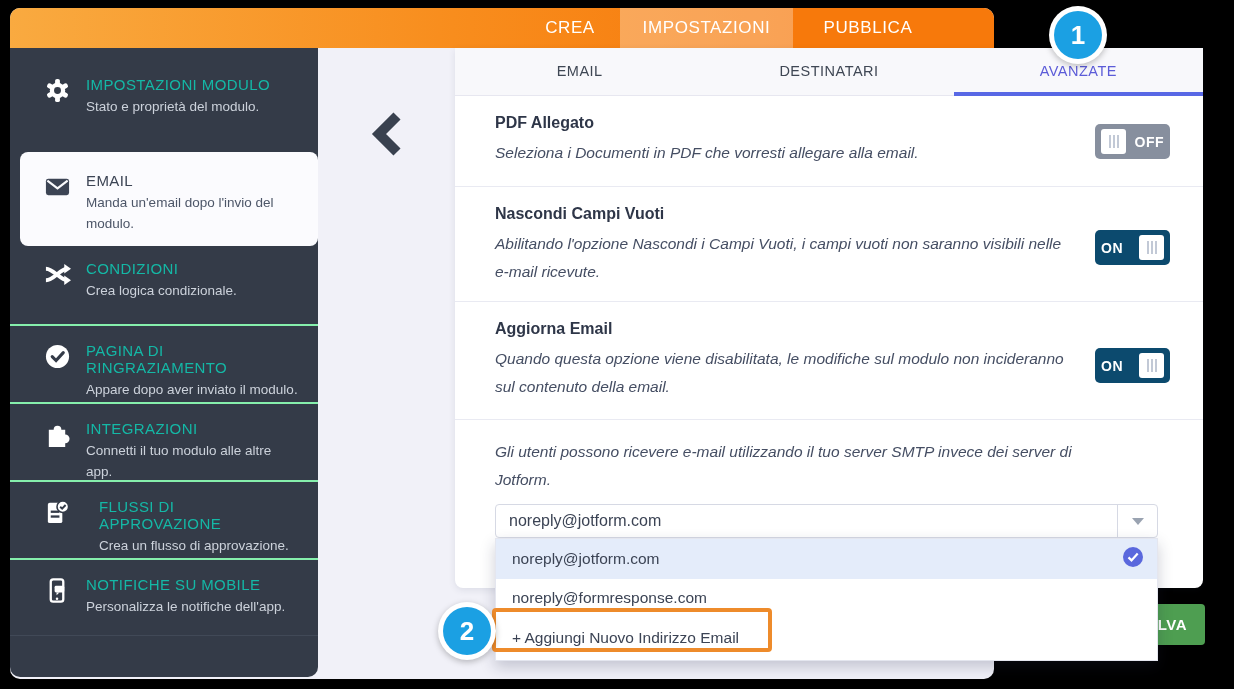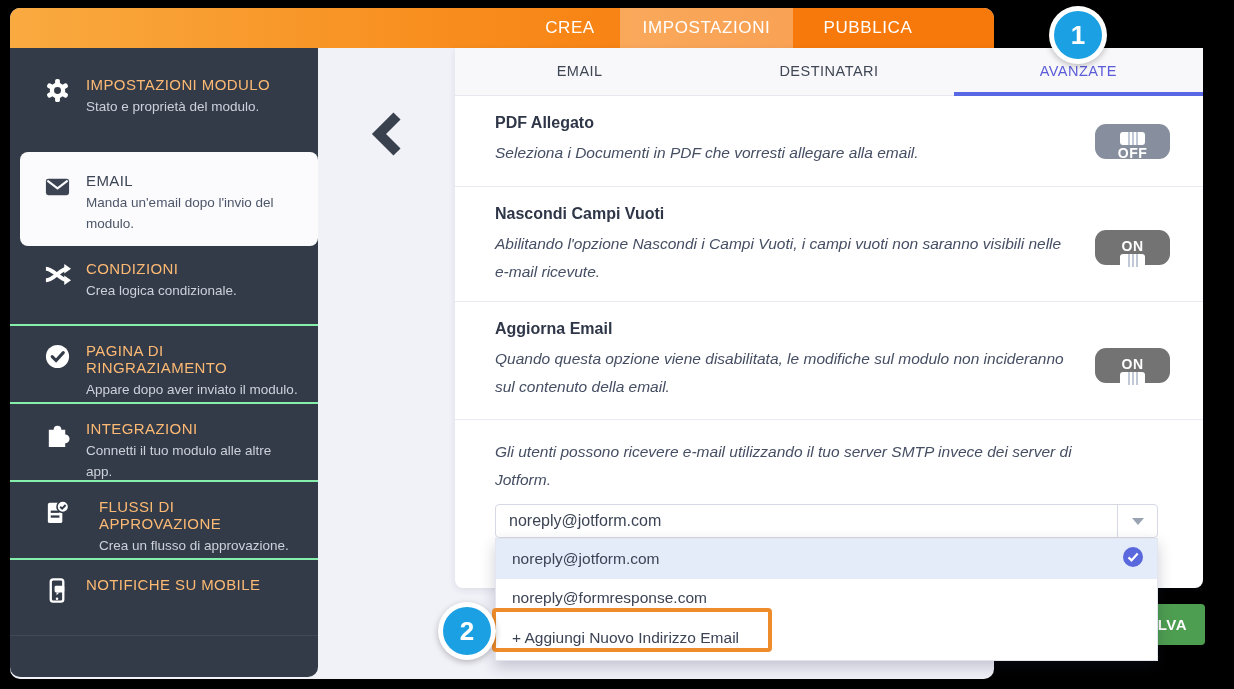--- a/index.html
+++ b/index.html
@@ -14,21 +14,21 @@
              color:#ffffff; font-size:17px; letter-spacing:.6px; cursor:pointer; }
   .top-tab.crea { left:500px; width:120px; }
   .top-tab.impostazioni { left:610px; width:173px; background:rgba(255,255,255,.30); }
   .top-tab.pubblica { left:783px; width:150px; }
 
   
   .sidebar { position:absolute; left:0; top:40px; width:308px; height:629px;
              background:#343b48; border-radius:0 0 10px 10px; }
   .sb-item { position:absolute; left:0; width:308px; display:flex; gap:15px; padding:0 18px 0 34px; cursor:pointer; }
   .sb-icon { width:27px; flex:none; margin-top:1px; }
-  .sb-title { font-size:15px; color:#fdba74; letter-spacing:.4px; margin-bottom:4px; }
+  .sb-title { font-size:15px; color:#14b8a6; letter-spacing:.4px; margin-bottom:4px; }
   .sb-sub { font-size:13.5px; color:#ccd2db; line-height:1.55; }
   .sb-item.divtop { border-top:2px solid #86efac; padding-top:16px; }
   .sb-item.active { left:10px; width:298px; background:#fbfbfe; border-radius:8px; padding:20px 14px 0 24px; }
   .sb-item.active .sb-title { color:#3c4454; }
   .sb-item.active .sb-sub { color:#4d5668; }
   .i1{ top:28px; } .i2{ top:104px; height:94px; } .i3{ top:212px; }
   .i4{ top:276px; height:78px; } .i5{ top:354px; height:78px; }
   .i6{ top:432px; height:78px;gap:28px; } .i7{ top:510px; height:78px; border-bottom:1px solid #414957; }
 
   .chevron { position:absolute; left:360px; top:102px; cursor:pointer; }
@@ -41,25 +41,25 @@
          letter-spacing:.5px; position:relative; cursor:pointer; }
   .tab.active { color:#5c5cd8; }
   .tab.active::after { content:""; position:absolute; left:0; bottom:-1px; width:100%; height:4px; background:#5868e5; }
 
   .row { position:relative; padding:18px 130px 0 40px; border-bottom:1px solid #e9eaf2; }
   .row.r1 { height:91px; } .row.r2 { height:115px; } .row.r3 { height:118px; }
   .row.r4 { height:160px; border-bottom:none; }
   .row-title { font-size:16px; font-weight:700; color:#2e3648; margin-bottom:7px; }
   .row-desc { font-size:15.5px; color:#454e63; line-height:28px;font-style:italic; }
 
-  .toggle { position:absolute; right:33px; width:75px; height:35px; border-radius:11px; display:flex;
-            align-items:center; justify-content:space-between; padding:8px 6px; cursor:pointer;flex-direction:column; }
+  .toggle { position:absolute; right:33px; width:75px; height:35px; border-radius:5px; display:flex;
+            align-items:center; justify-content:space-between; padding:8px 6px; cursor:pointer; }
   .toggle.off { background:#878f9e; top:28px; }
   .r2 .toggle { top:43px; } .r3 .toggle { top:46px; }
-  .toggle.on { background:#737373; }
+  .toggle.on { background:#0c4a6e; }
   .t-label { color:#fff; font-size:14px; font-weight:700; letter-spacing:.5px; }
   .knob { width:25px; height:25px; background:#fff; border-radius:3px; display:flex;
           align-items:center; justify-content:center; gap:2px; }
   .knob i { width:2px; height:13px; background:#c2c9d6; }
 
   .select { position:relative; margin-top:10px; width:663px; height:34px; background:#fff;
             border:1px solid #d6d9e4; border-radius:4px; font-size:16px; color:#3b4354;
             line-height:32px; padding-left:13px; cursor:pointer; }
   .select .caret-box { position:absolute; right:0; top:0; width:40px; height:32px;
             border-left:1px solid #d6d9e4; display:flex; align-items:center; justify-content:center; }
@@ -193,20 +193,21 @@
       <span class="sb-icon">
         <svg width="27" height="27" viewBox="0 0 28 28">
           <rect x="7" y="2.5" width="13" height="23" rx="2.5" fill="none" stroke="#fff" stroke-width="2.4"></rect>
           <rect x="11" y="9" width="10" height="7" rx="1.5" fill="#fff"></rect>
           <path d="M13 16 l0 3 l3 -3 z" fill="#fff"></path>
           <circle cx="13.5" cy="22.5" r="1.3" fill="#fff"></circle>
         </svg>
       </span>
       <span class="sb-text">
         <div class="sb-title">NOTIFICHE SU MOBILE</div>
+        <div class="sb-sub">Personalizza le notifiche dell'app.</div>
       </span>
     </div>
   </div>
 
   <div class="chevron">
     <span>
       <svg width="34" height="48" viewBox="0 0 34 48">
         <path d="M27 6 L9 24 L27 42" fill="none" stroke="#39414f" stroke-width="10"></path>
       </svg>
     </span>

